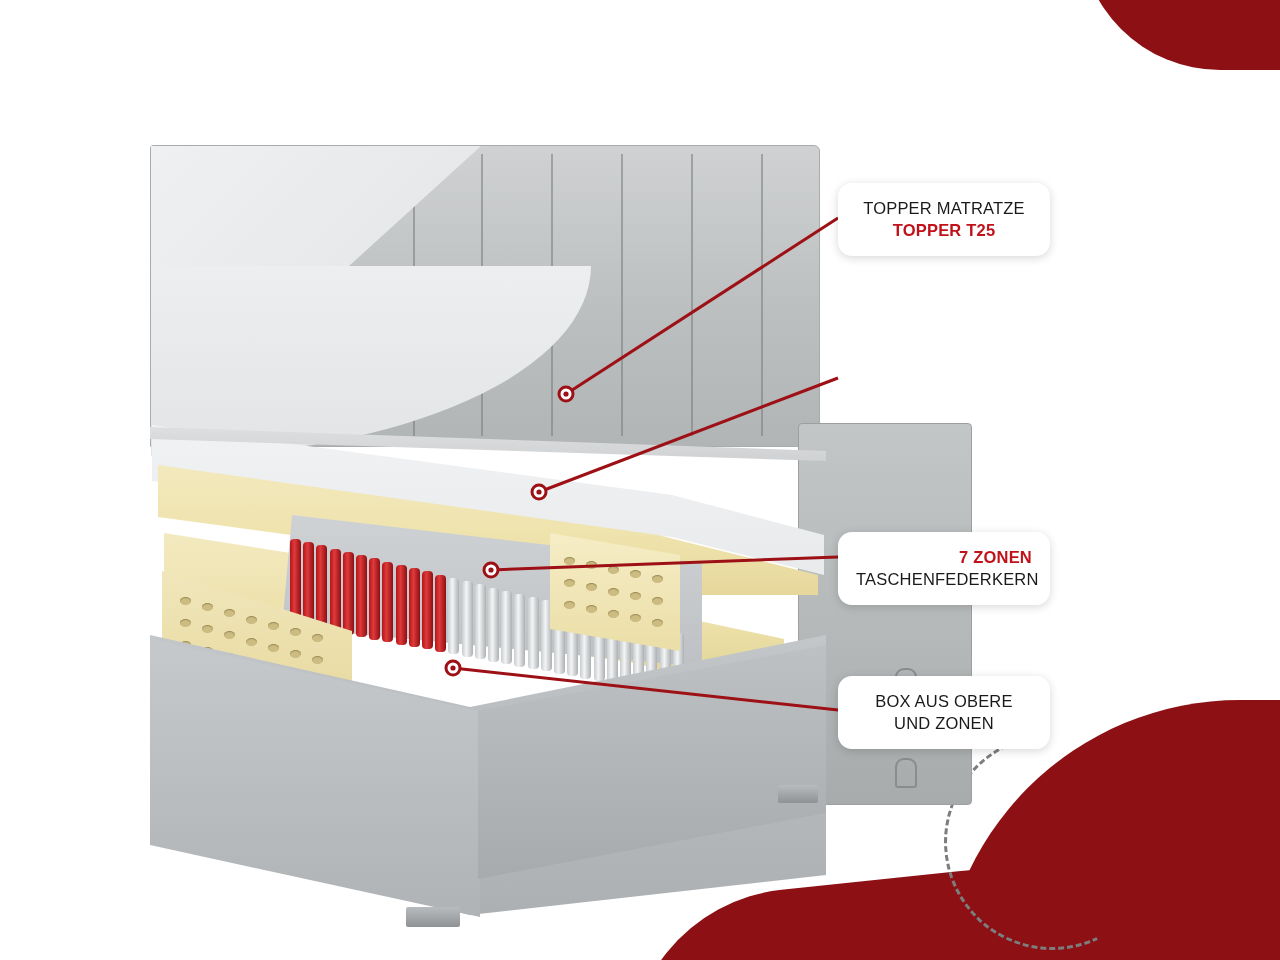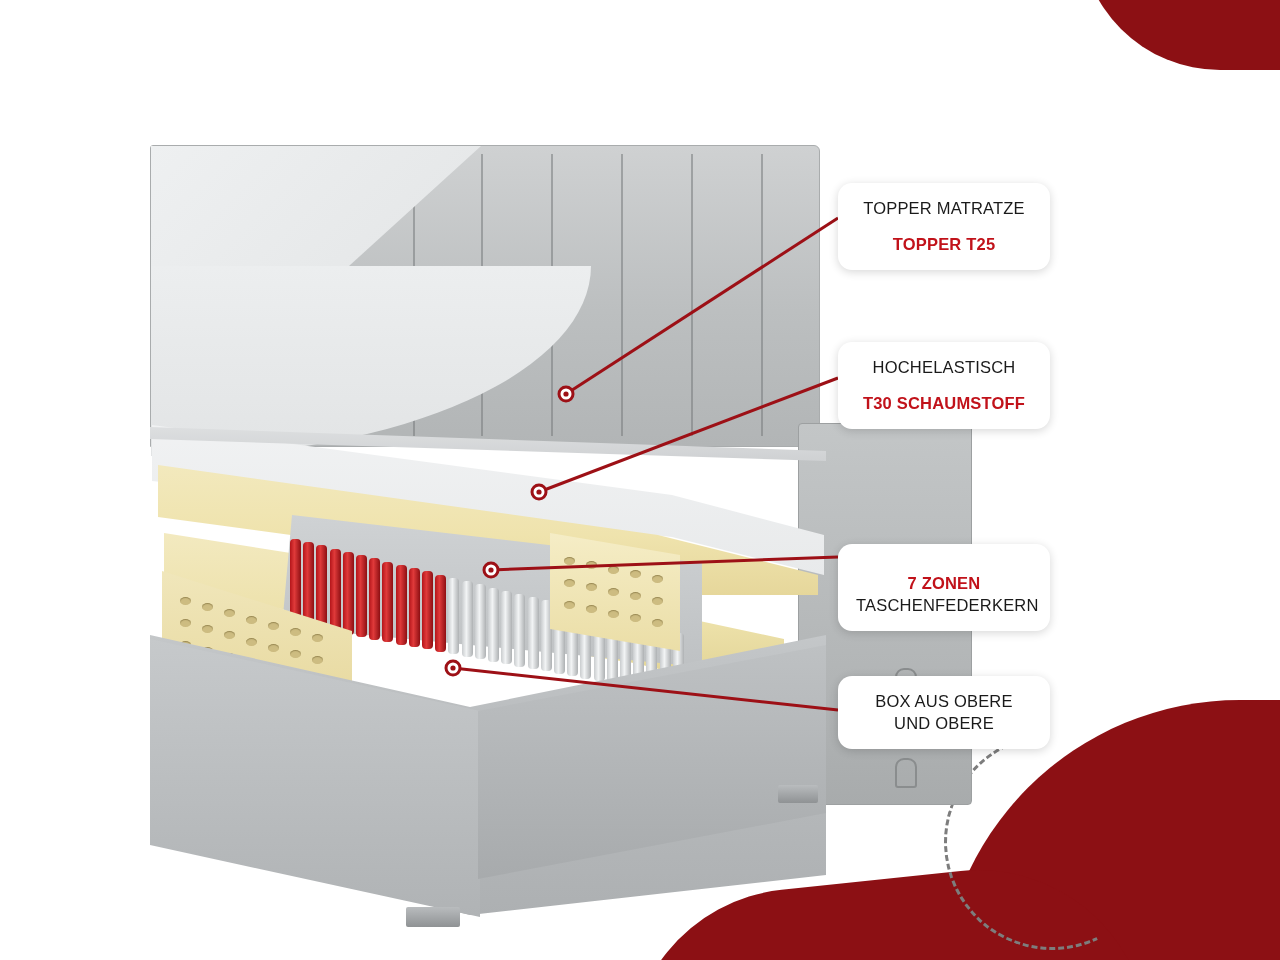--- a/index.html
+++ b/index.html
@@ -302,26 +302,25 @@
   }
   .callout .line {
     font-size: 16.5px;
     color: #1a1a1a;
     line-height: 1.35;
     letter-spacing: 0.2px;
   }
   .callout .line.em {
     font-weight: bold;
     color: #c1121a;
-    margin-top: 14px;
   }
 
   .c1 { left: 838px; top: 183px; }
   .c2 { left: 838px; top: 342px; }
-  .c3 { left: 838px; top: 544px; }
+  .c3 { left: 838px; top: 532px; text-align: right; }
   .c4 { left: 838px; top: 676px; }
 
   
   #leaders {
     position: absolute;
     left: 0; top: 0;
     width: 1280px; height: 960px;
     pointer-events: none;
   }
 </style>
@@ -461,28 +460,24 @@
       <circle cx="491" cy="570" r="2.6"></circle>
       <circle cx="453" cy="668" r="2.6"></circle>
     </g>
   </svg>
 
   <div class="callout c1">
     <div class="line">TOPPER MATRATZE</div>
     <div class="line em">TOPPER T25</div>
   </div>
 
-  <div class="callout c2">
-    <div class="line">HOCHELASTISCH</div>
-    <div class="line em">T30 SCHAUMSTOFF</div>
-  </div>
 
   <div class="callout c3">
     <div class="line em">7 ZONEN</div>
     <div class="line">TASCHENFEDERKERN</div>
   </div>
 
   <div class="callout c4">
     <div class="line">BOX AUS OBERE</div>
-    <div class="line">UND OBERE</div>
+    <div class="line">UND ZONEN</div>
   </div>
 
 </div>
 
 </body></html>

